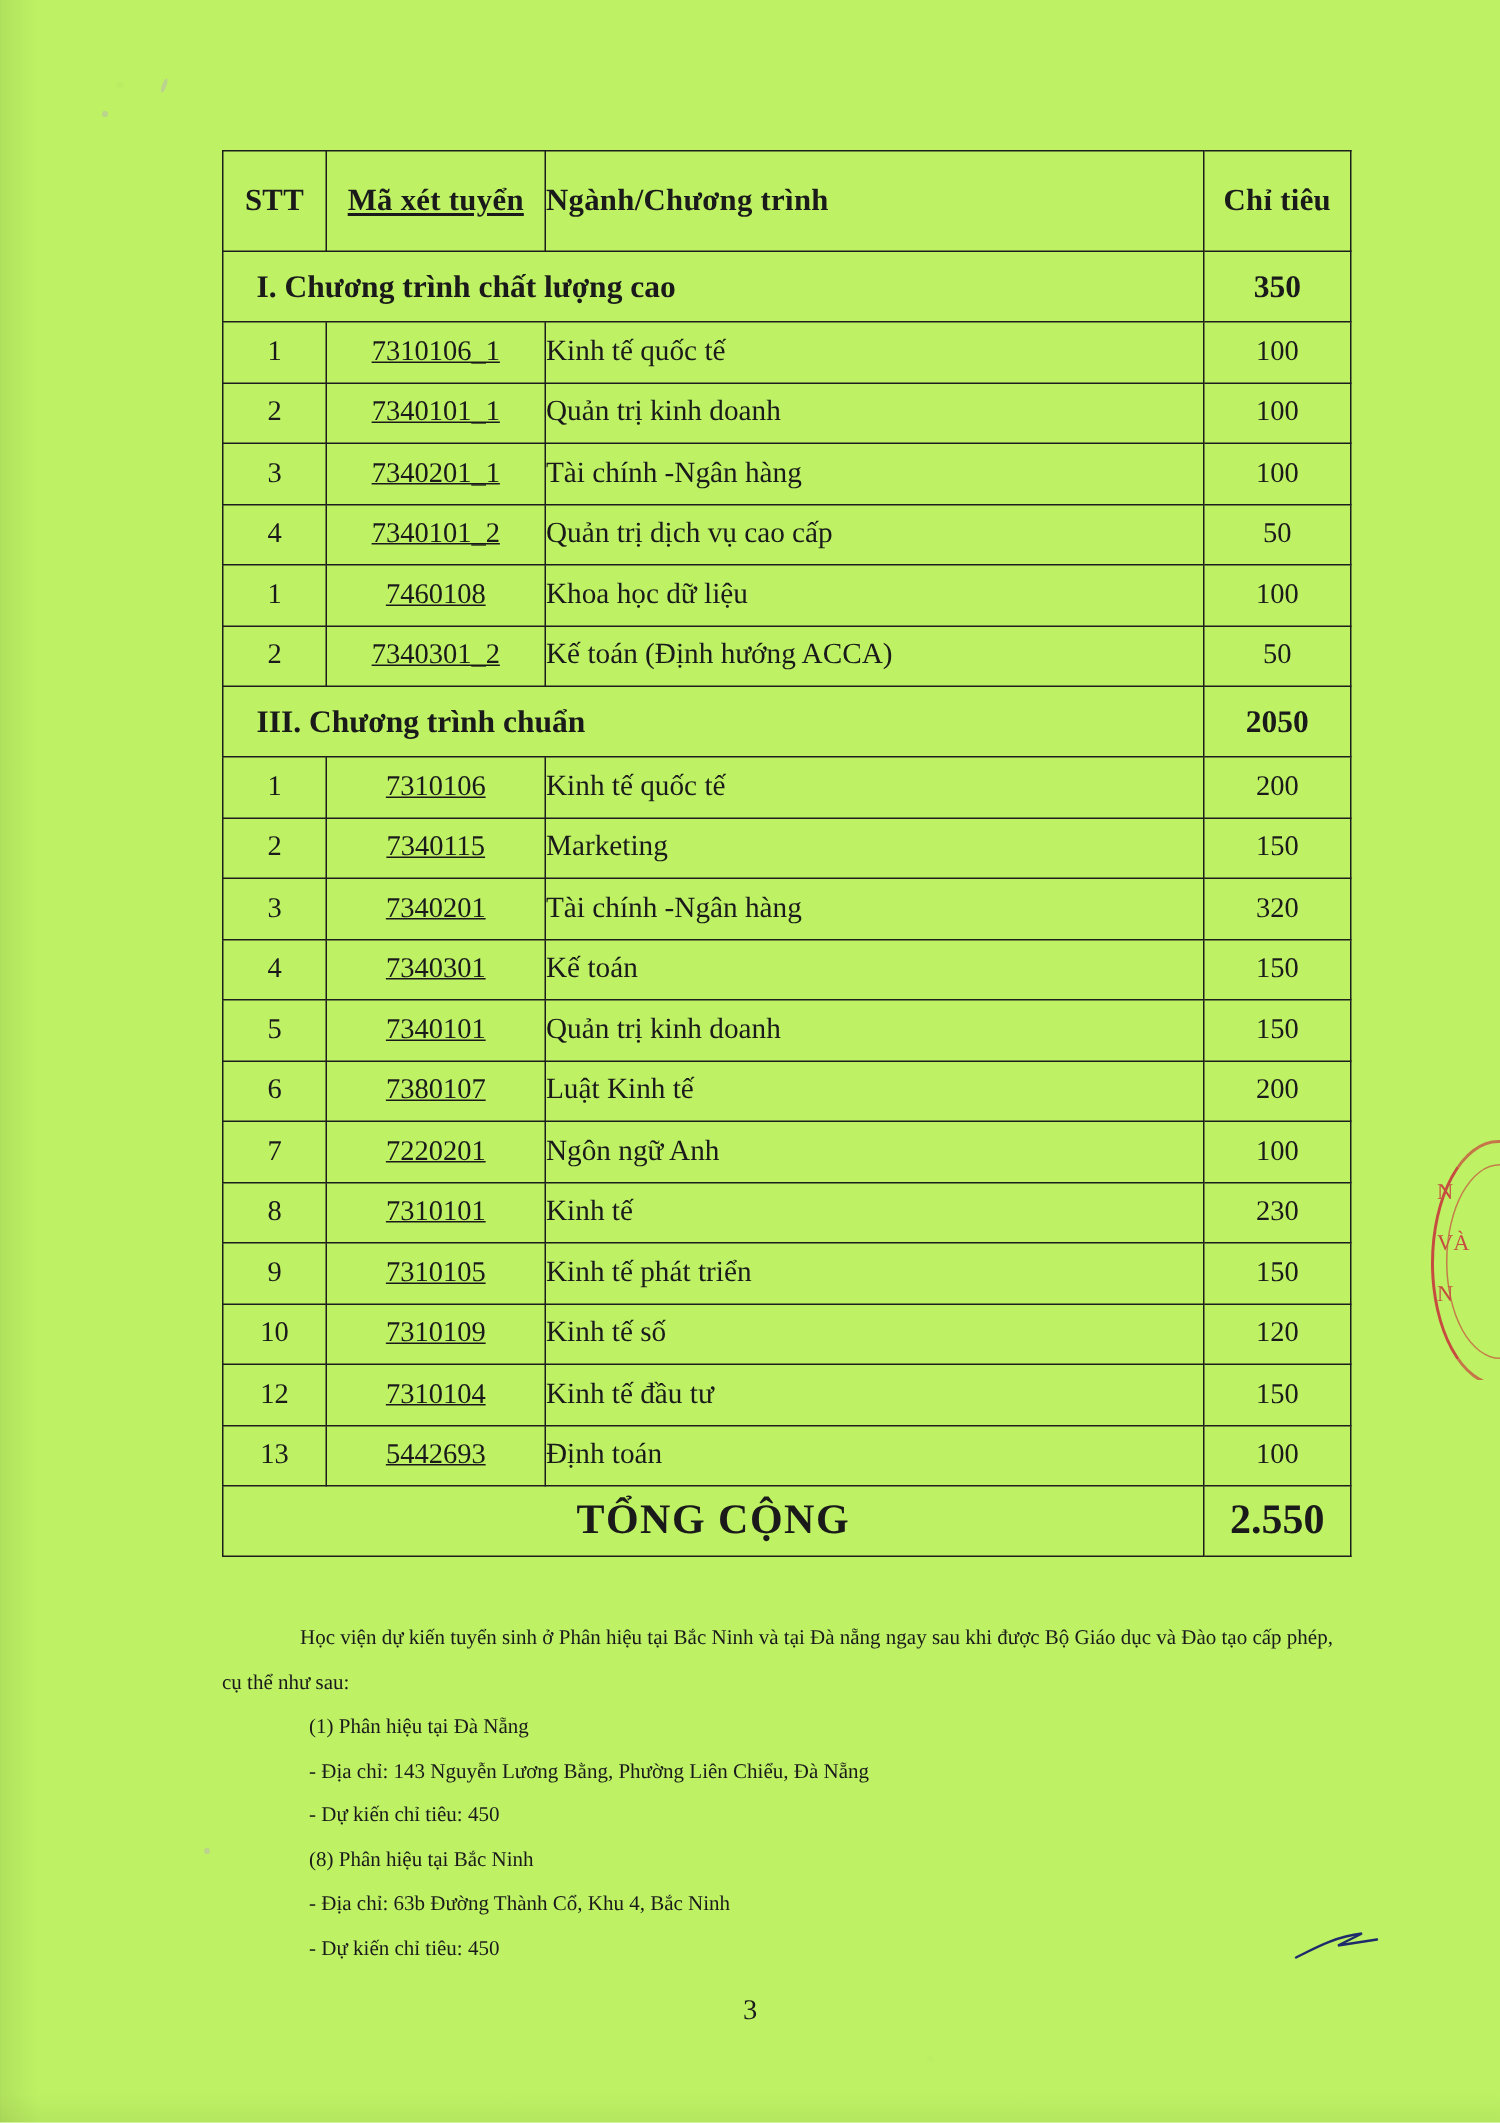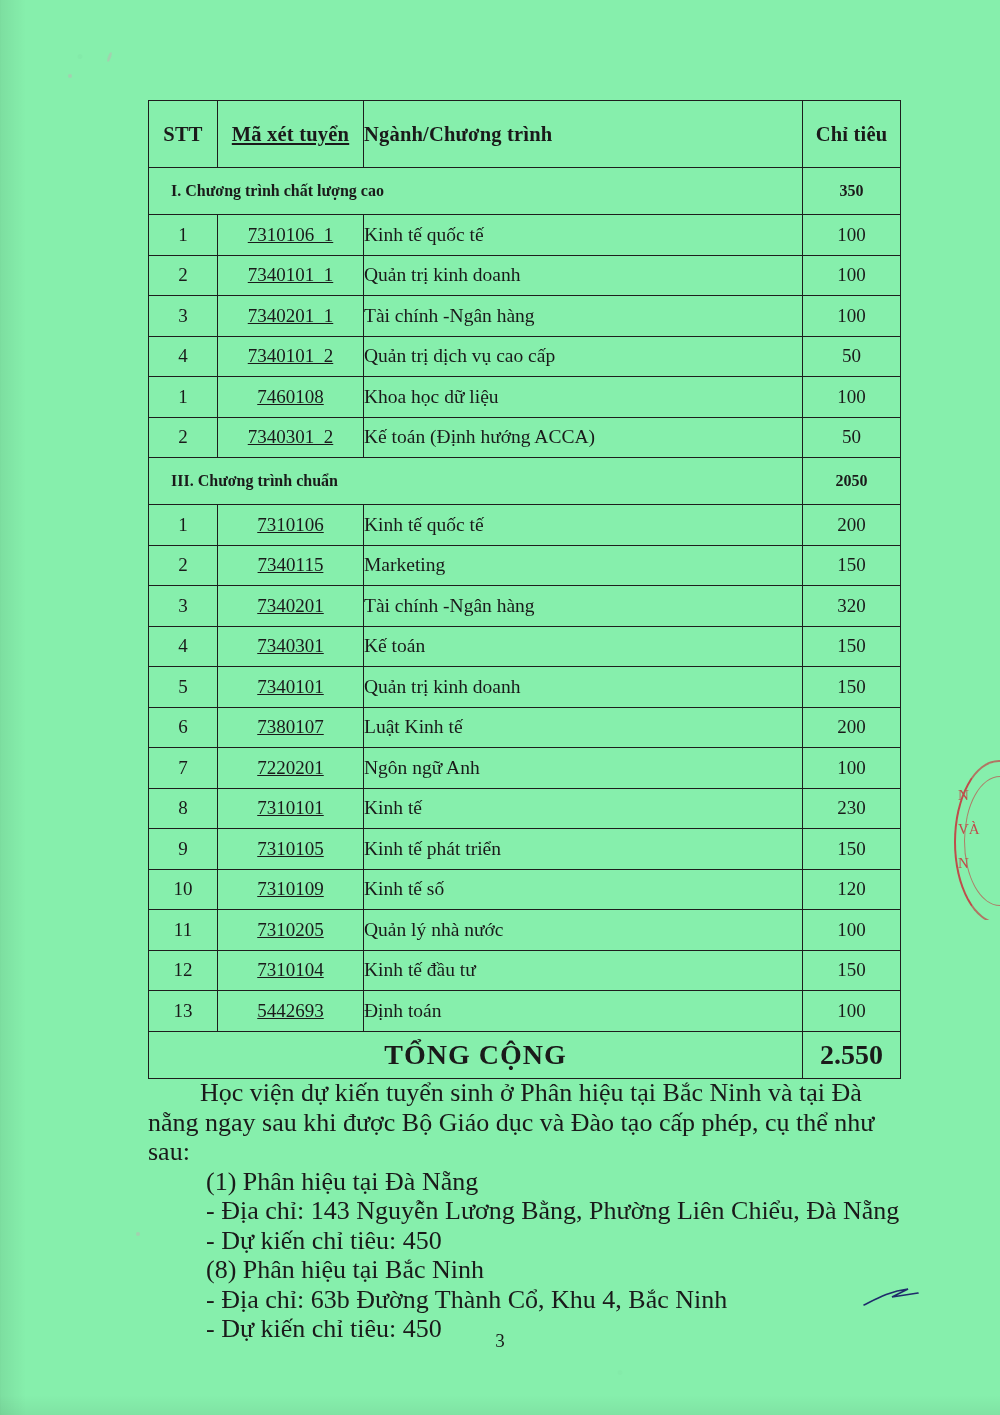--- a/index.html
+++ b/index.html
@@ -12,21 +12,21 @@
     background: #ffffff;
     font-family: "Liberation Serif", serif;
     color: #1a1a1a;
     position: relative;
     overflow: hidden;
   }
   .page {
     position: relative;
     width: 1000px;
     height: 1415px;
-    background: #86efac;
+    background: #bef264;
   }
   
   .scan-tint {
     position: absolute;
     inset: 0;
     background:
       radial-gradient(circle at 8% 4%, rgba(0,0,0,0.018) 0 2px, transparent 3px),
       radial-gradient(circle at 62% 97%, rgba(0,0,0,0.015) 0 2px, transparent 3px),
       linear-gradient(90deg, rgba(0,0,0,0.012) 0 1px, transparent 1px 100%);
     pointer-events: none;
@@ -66,42 +66,42 @@
   }
   thead th.c-name { text-align: left; padding-left: 0; }
 
   tbody td {
     height: 39.5px;
     font-size: 19.5px;
   }
   tr.section td {
     height: 46px;
     font-weight: bold;
-    font-size: 16px;
+    font-size: 21px;
   }
   tr.section td.sec-label {
     text-align: left;
     padding-left: 22px;
   }
   tr.total td {
     height: 46px;
     font-weight: bold;
     font-size: 28px;
   }
   tr.total td.total-label {
     text-align: center;
     letter-spacing: 1px;
   }
   td.num { font-size: 19px; }
   .body-text {
     position: absolute;
     left: 148px;
     top: 1078px;
     width: 752px;
-    font-size: 26px;
+    font-size: 14px;
     line-height: 29.5px;
   }
   .body-text p {
     margin: 0;
   }
   .p-indent { text-indent: 52px; }
   .p-sub { padding-left: 58px; }
   .page-num {
     position: absolute;
     left: 0;
@@ -298,26 +298,20 @@
           <td class="c-name">Kinh tế phát triển</td>
           <td class="c-quota num">150</td>
         </tr>
         <tr>
           <td class="c-stt num">10</td>
           <td class="c-code num">7310109</td>
           <td class="c-name">Kinh tế số</td>
           <td class="c-quota num">120</td>
         </tr>
         <tr>
-          <td class="c-stt num">11</td>
-          <td class="c-code num">7310205</td>
-          <td class="c-name">Quản lý nhà nước</td>
-          <td class="c-quota num">100</td>
-        </tr>
-        <tr>
           <td class="c-stt num">12</td>
           <td class="c-code num">7310104</td>
           <td class="c-name">Kinh tế đầu tư</td>
           <td class="c-quota num">150</td>
         </tr>
         <tr>
           <td class="c-stt num">13</td>
           <td class="c-code num">5442693</td>
           <td class="c-name">Định toán</td>
           <td class="c-quota num">100</td>

